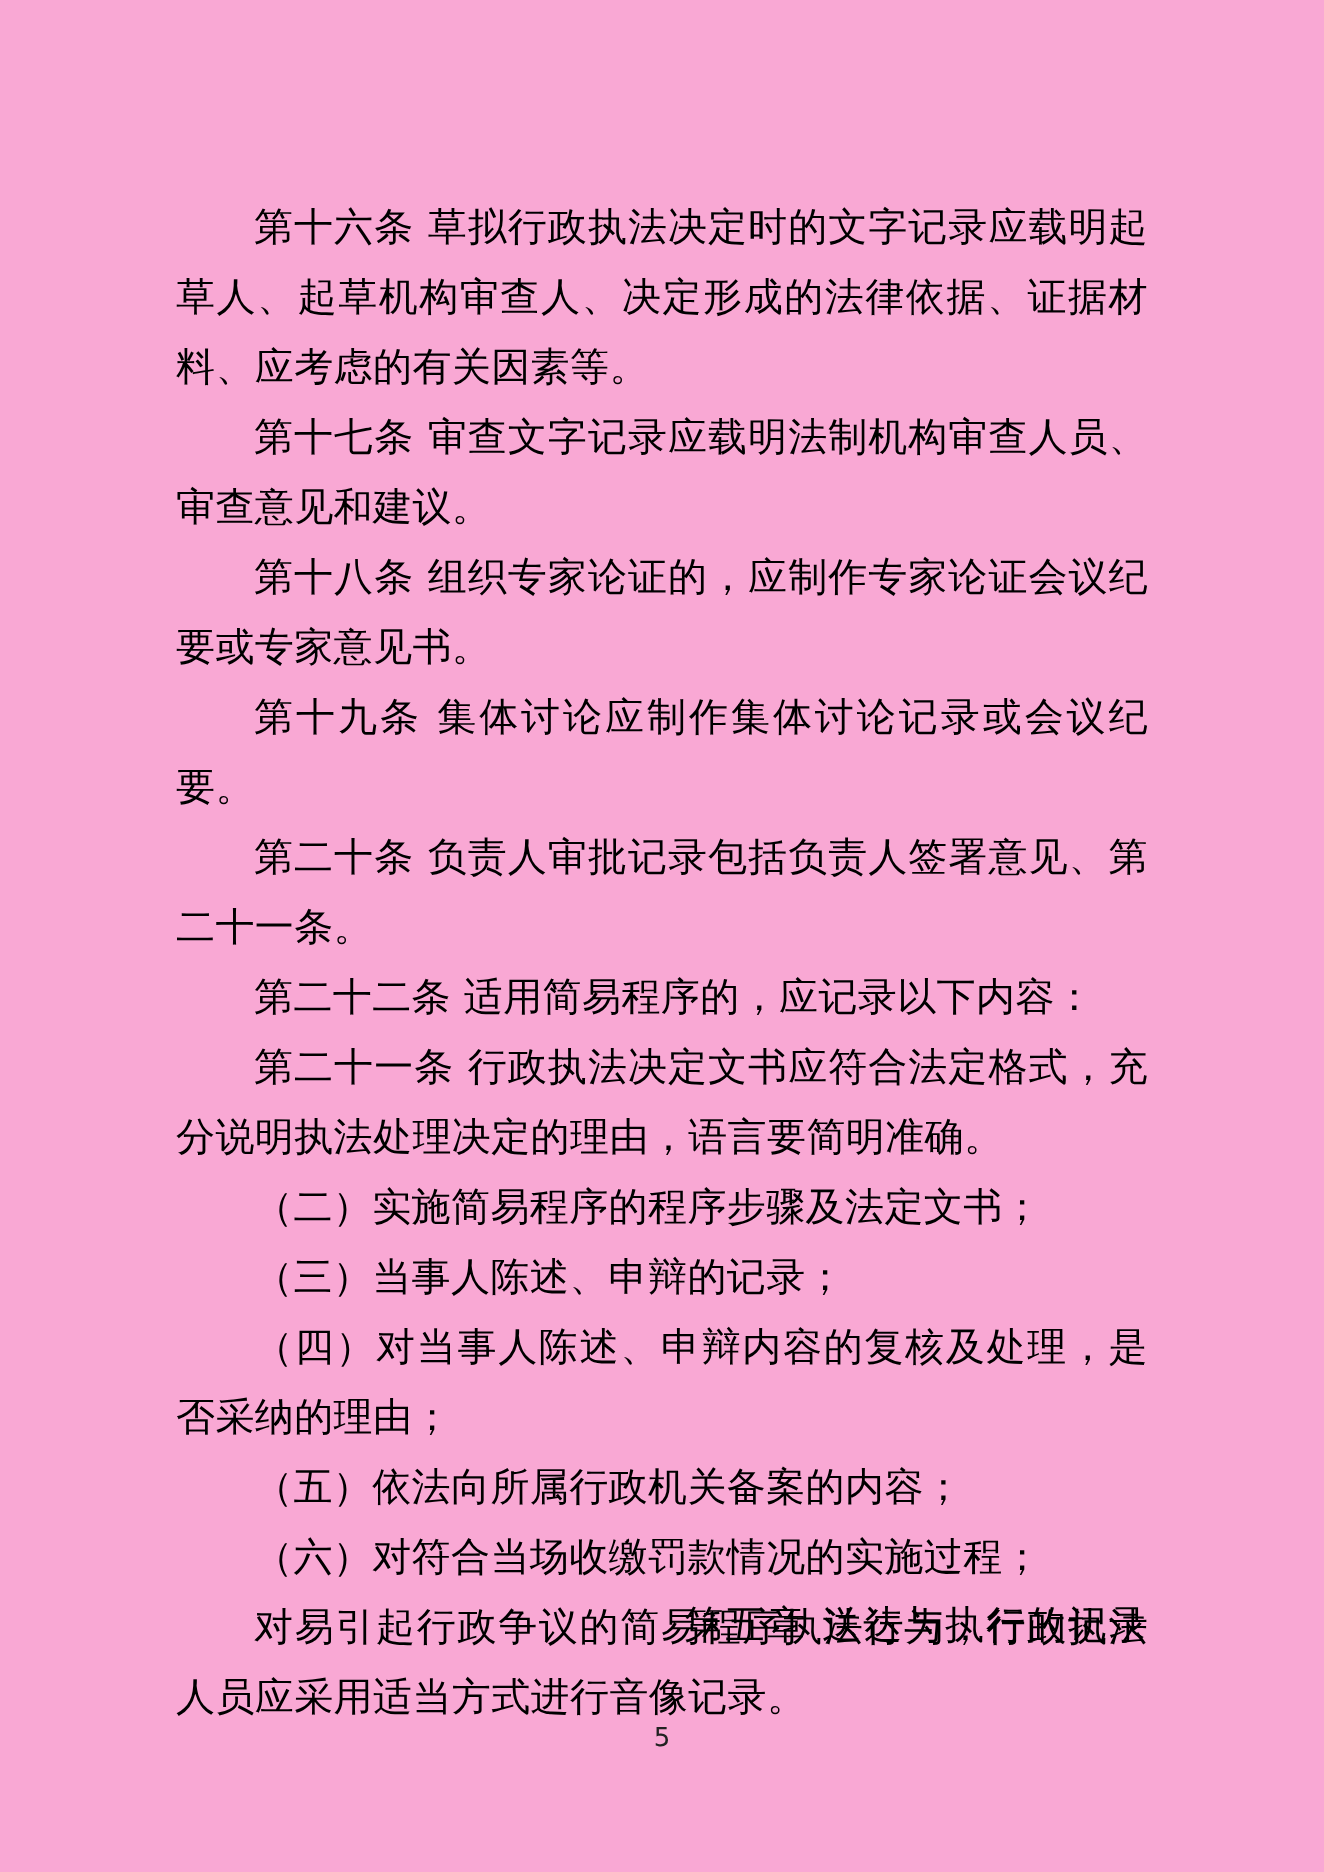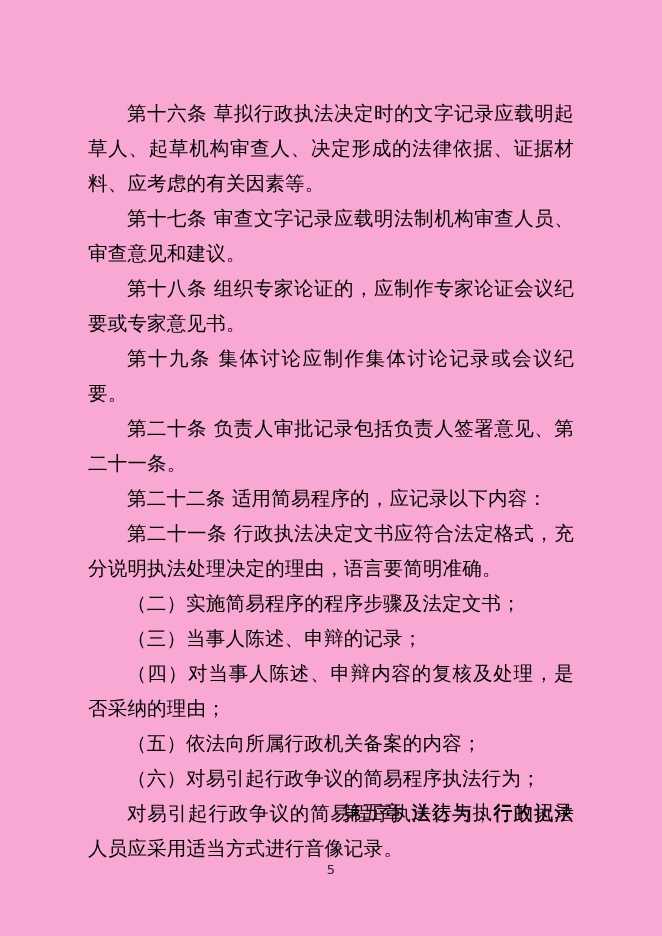--- a/index.html
+++ b/index.html
@@ -70,21 +70,21 @@
     <p class="para indent">第十七条  审查文字记录应载明法制机构审查人员、审查意见和建议。</p>
     <p class="para indent">第十八条  组织专家论证的，应制作专家论证会议纪要或专家意见书。</p>
     <p class="para indent">第十九条  集体讨论应制作集体讨论记录或会议纪要。</p>
     <p class="para indent">第二十条  负责人审批记录包括负责人签署意见、第二十一条。</p>
     <p class="para indent">第二十二条  适用简易程序的，应记录以下内容：</p>
     <p class="para indent">第二十一条  行政执法决定文书应符合法定格式，充分说明执法处理决定的理由，语言要简明准确。</p>
     <p class="para indent">（二）实施简易程序的程序步骤及法定文书；</p>
     <p class="para indent">（三）当事人陈述、申辩的记录；</p>
     <p class="para indent">（四）对当事人陈述、申辩内容的复核及处理，是否采纳的理由；</p>
     <p class="para indent">（五）依法向所属行政机关备案的内容；</p>
-    <p class="para indent">（六）对易引起行政争议的简易程序执法行为；</p>
+    <p class="para indent">（六）对符合当场收缴罚款情况的实施过程；</p>
     <p class="para indent">对易引起行政争议的简易程序执法行为，行政执法人员应采用适当方式进行音像记录。</p>
   </div>
 
   <div class="chapter-title">第五章  送达与执行的记录</div>
 
   <div class="page-number">5</div>
 
 </div>
 
 </body></html>

